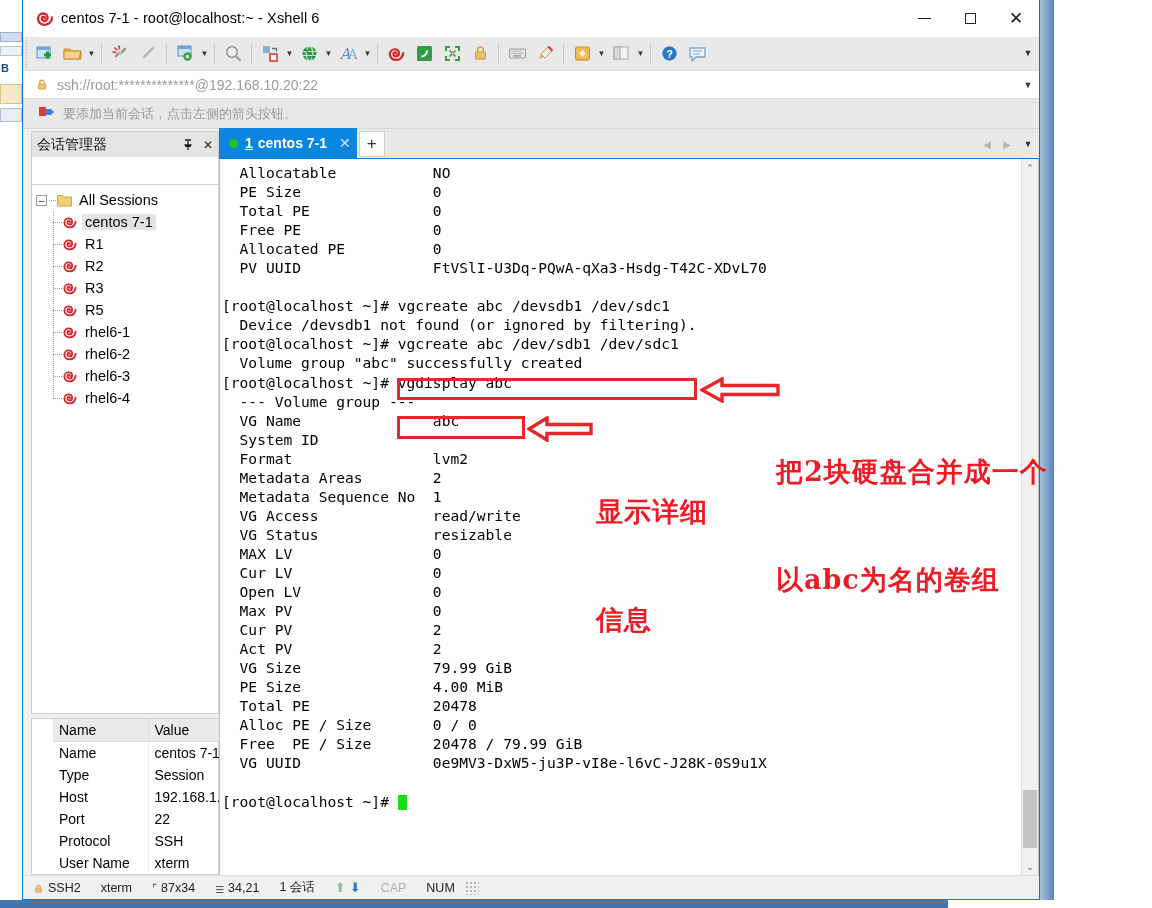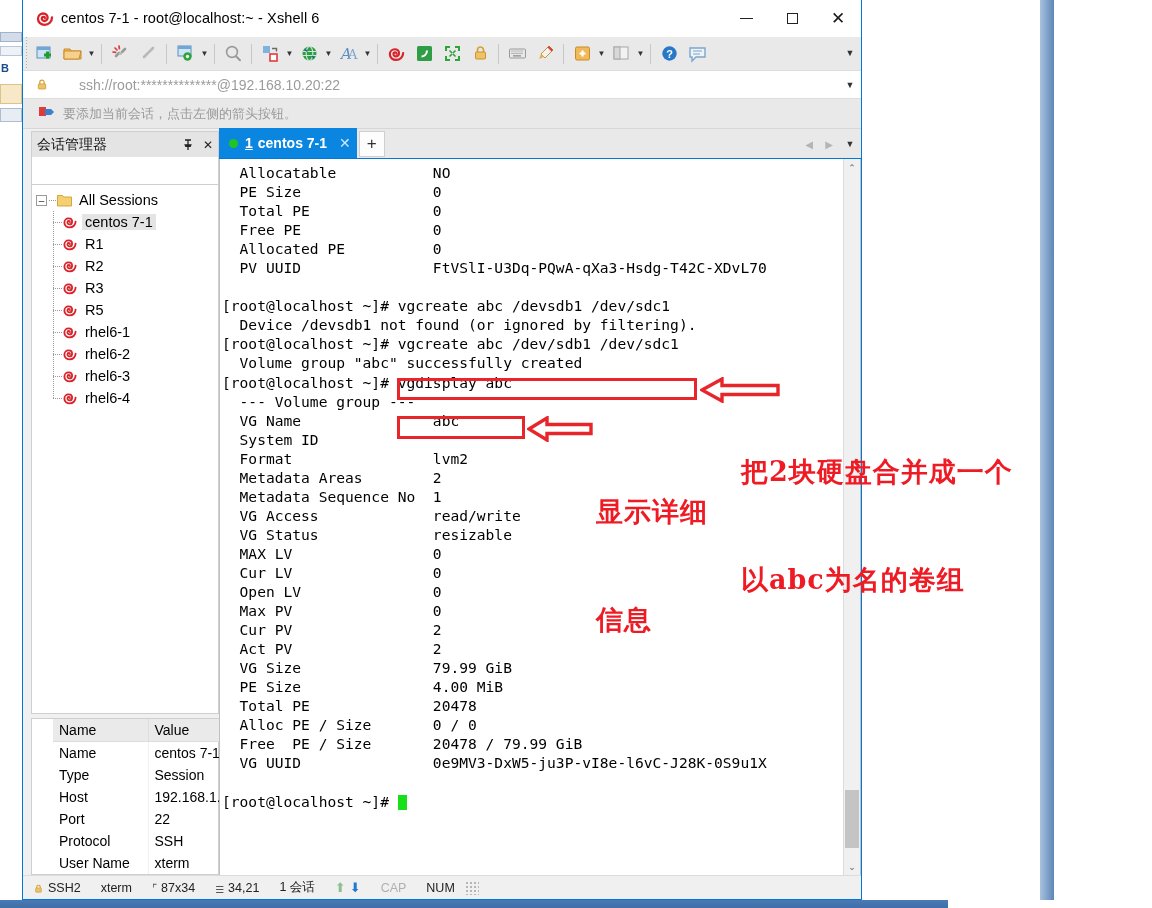--- a/index.html
+++ b/index.html
@@ -21,21 +21,21 @@
   .bg-win-e { position: absolute; left: 0; top: 108px; width: 22px; height: 14px; background: #e8edf4; border: 1px solid #aebdd0; }
   .bg-right { position: absolute; left: 1040px; top: 0; width: 112px; height: 908px; background: #ffffff; }
   .bg-blue-band { position: absolute; left: 1040px; top: 0; width: 14px; height: 908px;
       background: linear-gradient(to right, #a9c2dd, #5b86b8); }
   .bg-bottom { position: absolute; left: 0; top: 900px; width: 1152px; height: 8px; background: #ffffff; }
   .bg-bottom-blue { position: absolute; left: 0; top: 900px; width: 948px; height: 8px;
       background: linear-gradient(to bottom, #4a7ab5, #3f6ea8); }
 
   
   .window {
-    position: absolute; left: 22px; top: 0; width: 840px; height: 900px;
+    position: absolute; left: 22px; top: 0; width: 1018px; height: 900px;
     background: #f0f0f0; border: 1px solid #0078d7; border-top: none;
     display: flex; flex-direction: column;
   }
 
   
   .titlebar {
     height: 37px; background: #ffffff; display: flex; align-items: center;
     border-bottom: 1px solid #ffffff; flex: 0 0 37px;
   }
   .title-icon { width: 28px; height: 20px; margin-left: 8px; display:flex; align-items:center; justify-content:center; }
@@ -66,21 +66,21 @@
   .tb-caret { width: 11px; height: 24px; display:flex; align-items:center; justify-content:center;
               font-size: 8px; color: #333; }
   .tb-sep { width: 1px; height: 20px; background: #c7c7c7; margin: 0 4px; }
   .tb-overflow { position: absolute; right: 4px; top: 5px; width: 14px; height: 22px;
                  display:flex;align-items:center;justify-content:center;font-size:9px;color:#333; }
 
   
   .addrbar { height: 28px; background: #ffffff; border-bottom: 1px solid #dcdcdc; display:flex; align-items:center;
              flex: 0 0 28px; }
   .addr-lock { margin-left: 12px; margin-right: 8px; display:flex; }
-  .addr-text { font-size: 14px; color: #9b9b9b; flex: 1; margin-left: 22px; }
+  .addr-text { font-size: 14px; color: #9b9b9b; flex: 1; }
   .addr-caret { width: 22px; display:flex;align-items:center;justify-content:center;font-size:9px;color:#333; }
 
   
   .alertbar { height: 30px; background: #e9e9e9; display:flex; align-items:center; flex: 0 0 30px;
               border-bottom: 1px solid #d7d7d7; }
   .alert-icon { margin-left: 14px; margin-right: 8px; display:flex; }
   .alert-text { font-size: 13px; color: #9a9a9a; }
 
   
   .body { flex: 1; display: flex; min-height: 0; background: #f0f0f0; }
@@ -619,21 +619,21 @@
   <div class="ann-box" style="left:397px; top:416px; width:128px; height:23px;"></div>
 
   <svg class="ann-arrow" style="left:700px; top:377px;" width="80" height="26" viewBox="0 0 80 26">
     <path d="M2 13 L22 2 L22 8.5 L78 8.5 L78 17.5 L22 17.5 L22 24 Z" fill="#ffffff" stroke="#e8252a" stroke-width="3.4" stroke-linejoin="miter"></path>
   </svg>
 
   <svg class="ann-arrow" style="left:527px; top:416px;" width="66" height="26" viewBox="0 0 66 26">
     <path d="M2 13 L20 2 L20 8.5 L64 8.5 L64 17.5 L20 17.5 L20 24 Z" fill="#ffffff" stroke="#e8252a" stroke-width="3.4" stroke-linejoin="miter"></path>
   </svg>
 
-  <div class="ann-cn" style="left:741px; top:382px;">
+  <div class="ann-cn" style="left:776px; top:382px;">
     <div>把2块硬盘合并成一个</div>
     <div>以abc为名的卷组</div>
   </div>
 
   <div class="ann-cn" style="left:596px; top:422px;">
     <div>显示详细</div>
     <div>信息</div>
   </div>
 
 </div>

